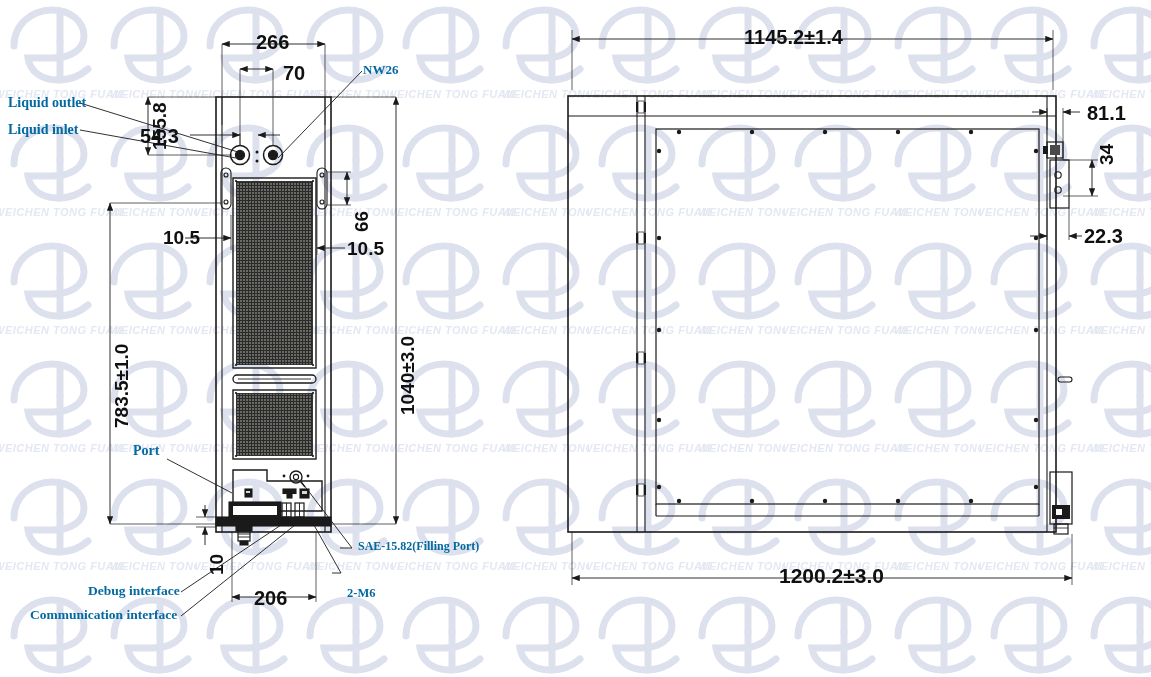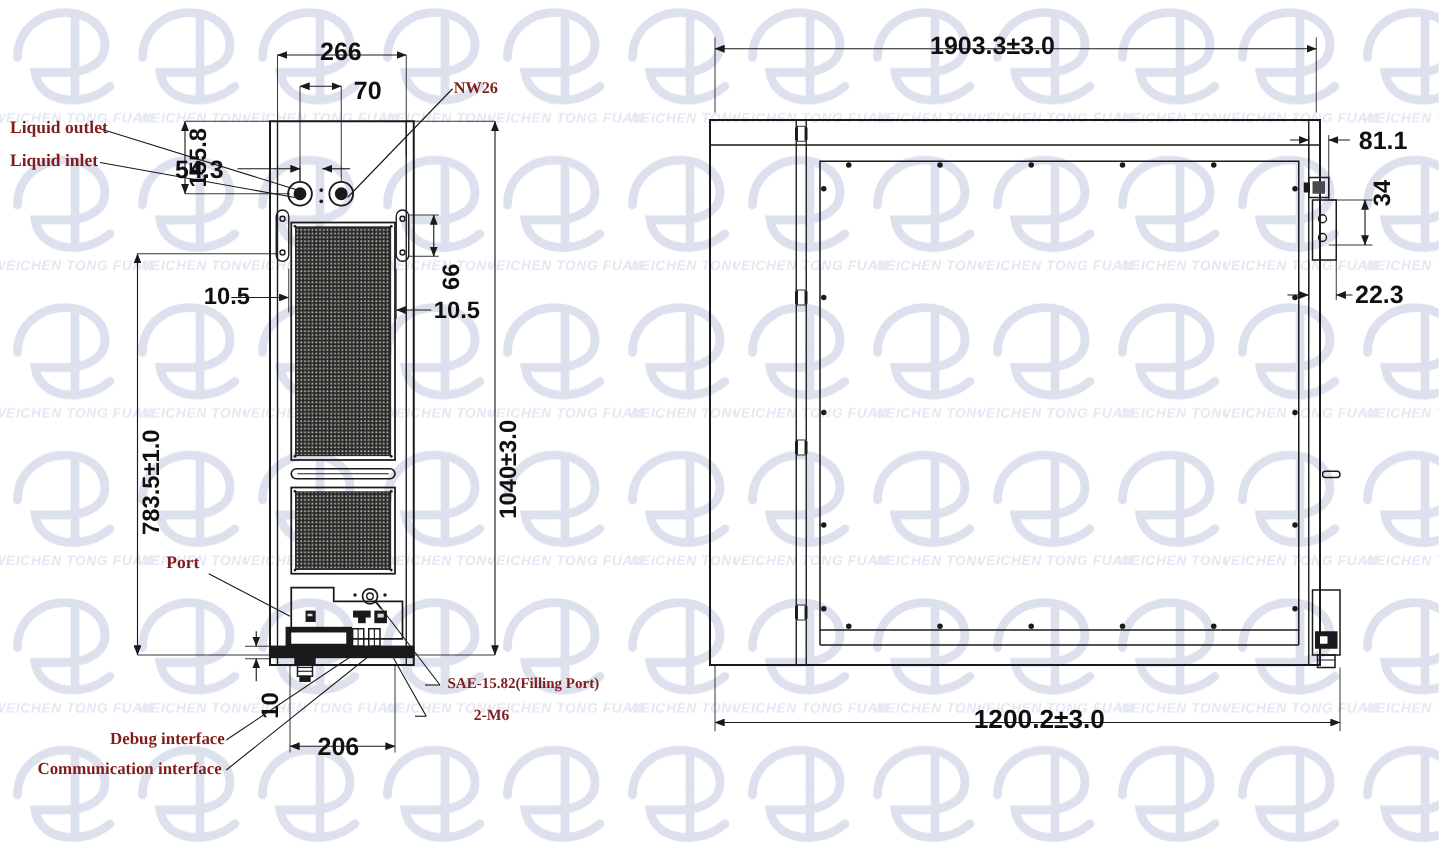--- a/index.html
+++ b/index.html
@@ -1,20 +1,20 @@
 <!DOCTYPE html>
 <html><head>
 <meta charset="utf-8">
 <style>
   html,body{margin:0;padding:0;background:#fff;}
   body{width:1151px;height:677px;overflow:hidden;font-family:"Liberation Serif",serif;}
   #stage{position:relative;width:1151px;height:677px;background:#ffffff;overflow:hidden;}
   #wm{position:absolute;inset:0;z-index:0;pointer-events:none;}
   #dwg{position:absolute;inset:0;z-index:2;}
-  .lbl{position:absolute;z-index:3;font-family:"Liberation Serif",serif;font-weight:bold;color:#7f1d1d;white-space:nowrap;}
+  .lbl{position:absolute;z-index:3;font-family:"Liberation Serif",serif;font-weight:bold;color:#0369a1;white-space:nowrap;}
   .dim{position:absolute;z-index:3;font-family:"Liberation Sans",sans-serif;font-weight:bold;color:#101010;white-space:nowrap;}
   .rot90{transform-origin:0 0;transform:rotate(-90deg);}
 </style>
 </head>
 <body>
 
 <div id="stage">
 
   <svg id="wm" viewBox="0 0 1151 677">
     <defs>
@@ -280,35 +280,35 @@
         <line x1="572" y1="578" x2="1072" y2="578" stroke-width="0.9" marker-start="url(#ahr)" marker-end="url(#ah)"></line>
       </g>
     </g>
   </svg>
 
   <div class="lbl" style="left:8px;top:95px;font-size:14px;">Liquid outlet</div>
   <div class="lbl" style="left:8px;top:122px;font-size:14px;">Liquid inlet</div>
   <div class="lbl" style="left:363px;top:62px;font-size:13px;">NW26</div>
   <div class="lbl" style="left:133px;top:443px;font-size:14px;">Port</div>
   <div class="lbl" style="left:358px;top:539px;font-size:12px;">SAE-15.82(Filling Port)</div>
-  <div class="lbl" style="left:347px;top:565px;font-size:12.5px;margin-left:32px;">2-M6</div>
+  <div class="lbl" style="left:347px;top:586px;font-size:12.5px;">2-M6</div>
   <div class="lbl" style="left:88px;top:583px;font-size:13.5px;">Debug interface</div>
   <div class="lbl" style="left:30px;top:607px;font-size:13.5px;">Communication interface</div>
 
   <div class="dim" style="left:256px;top:31px;font-size:20px;">266</div>
   <div class="dim" style="left:283px;top:62px;font-size:20px;">70</div>
   <div class="dim" style="left:140px;top:125px;font-size:20px;text-align:center;">54.3</div>
   <div class="dim rot90" style="left:149px;top:150px;font-size:19px;">155.8</div>
   <div class="dim" style="left:163px;top:227px;font-size:19px;">10.5</div>
   <div class="dim" style="left:347px;top:238px;font-size:19px;">10.5</div>
   <div class="dim rot90" style="left:351px;top:232px;font-size:19px;">66</div>
   <div class="dim rot90" style="left:111px;top:428px;font-size:19px;">783.5±1.0</div>
   <div class="dim rot90" style="left:397px;top:415px;font-size:19px;">1040±3.0</div>
   <div class="dim rot90" style="left:206px;top:575px;font-size:19px;">10</div>
   <div class="dim" style="left:254px;top:587px;font-size:20px;">206</div>
 
-  <div class="dim" style="left:744px;top:26px;font-size:20px;">1903.3±3.0</div>
+  <div class="dim" style="left:744px;top:26px;font-size:20px;">1145.2±1.4</div>
   <div class="dim" style="left:1087px;top:102px;font-size:20px;">81.1</div>
   <div class="dim rot90" style="left:1096px;top:165px;font-size:19px;">34</div>
   <div class="dim" style="left:1084px;top:225px;font-size:20px;">22.3</div>
   <div class="dim" style="left:746px;top:564px;font-size:21px;margin-left:33px;">1200.2±3.0</div>
 
 </div>
 
 </body></html>

